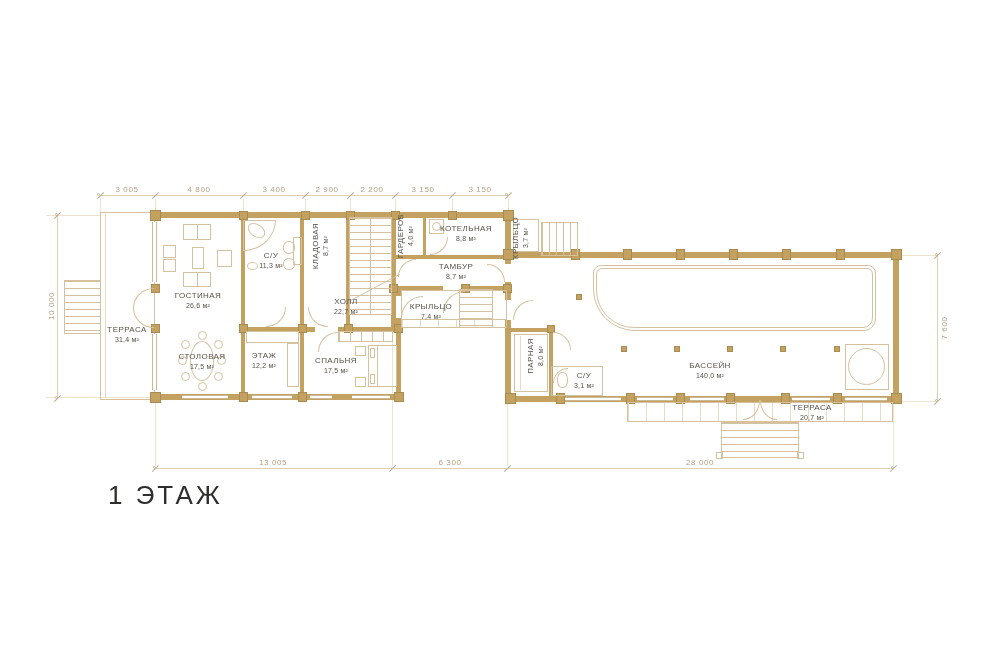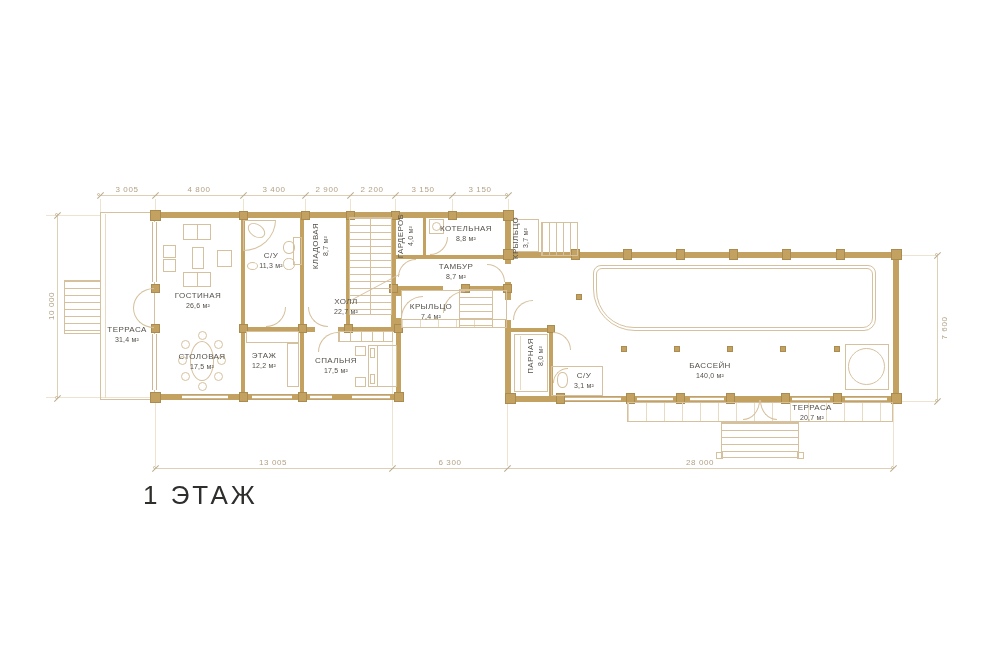--- a/index.html
+++ b/index.html
@@ -25,21 +25,21 @@
   .arcTL{border-top:1px solid #d6c19e;border-left:1px solid #d6c19e;border-radius:100% 0 0 0;}
   .arcTR{border-top:1px solid #d6c19e;border-right:1px solid #d6c19e;border-radius:0 100% 0 0;}
   .arcBL{border-bottom:1px solid #d6c19e;border-left:1px solid #d6c19e;border-radius:0 0 0 100%;}
   .arcBR{border-bottom:1px solid #d6c19e;border-right:1px solid #d6c19e;border-radius:0 0 100% 0;}
   .rl{color:#55514a;font-size:8px;letter-spacing:.4px;line-height:1.3;text-align:center;
       transform:translate(-50%,-50%);white-space:nowrap;}
   .rl .ar{font-size:7px;letter-spacing:.2px;}
   .rlv{transform:translate(-50%,-50%) rotate(-90deg);}
   .dim{font-size:8px;color:#b3a286;letter-spacing:.6px;white-space:nowrap;transform:translate(-50%,-100%);}
   .dimv{transform:translate(-50%,-50%) rotate(-90deg);transform-origin:center;}
-  .title{font-size:26px;color:#2e2e2c;letter-spacing:3px;font-weight:400;margin-left:35px;}
+  .title{font-size:26px;color:#2e2e2c;letter-spacing:3px;font-weight:400;}
 </style>
 </head>
 <body>
 
 <div id="canvas">
 
   <div class="abs wl" style="left:100px;top:199px;width:1px;height:13px"></div>
   <div class="abs wl" style="left:155px;top:199px;width:1px;height:13px"></div>
   <div class="abs wl" style="left:243px;top:199px;width:1px;height:13px"></div>
   <div class="abs wl" style="left:305px;top:199px;width:1px;height:13px"></div>

